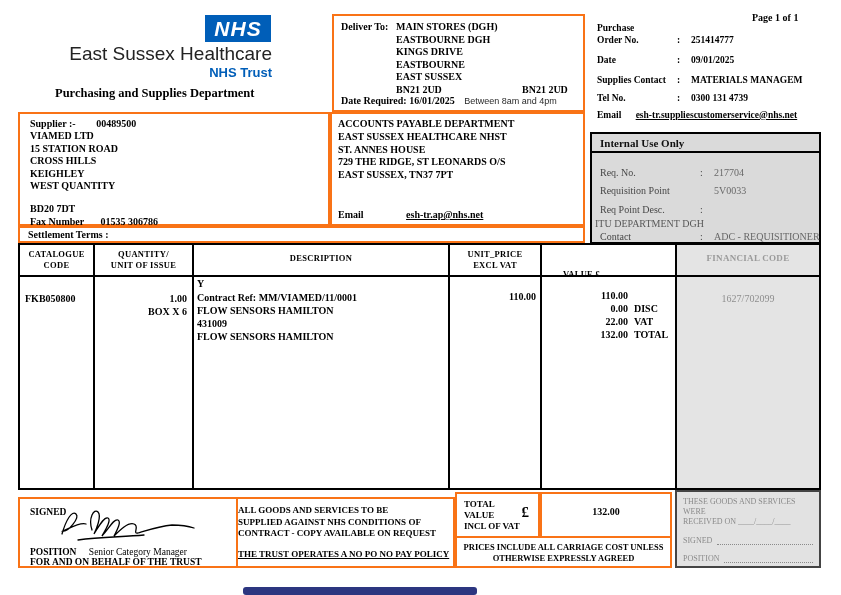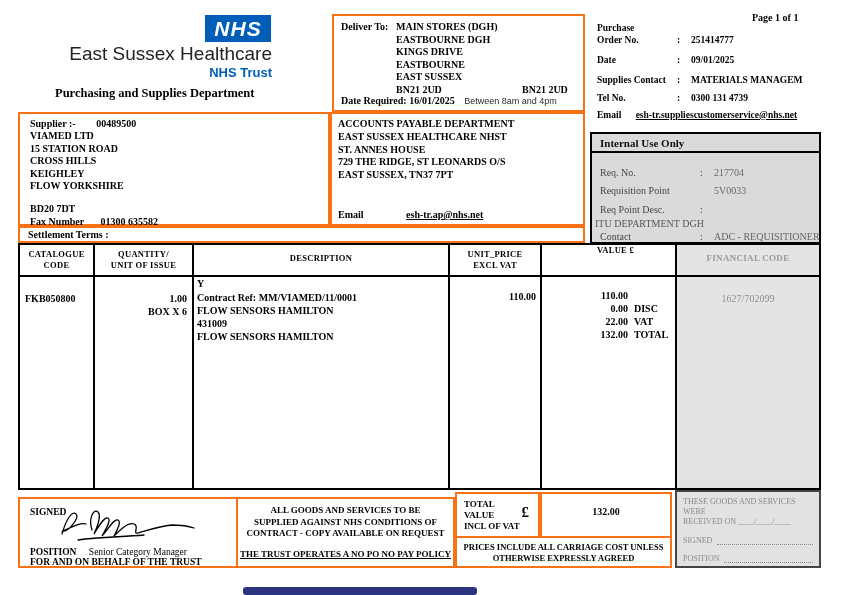--- a/index.html
+++ b/index.html
@@ -85,21 +85,21 @@
 
   
   .signed-box { left: 18px; top: 497px; width: 220px; height: 71px; }
   .f-signed { position: absolute; left: 10px; top: 8px; font-size: 9.5px; font-weight: bold; }
   .sig-svg { position: absolute; left: 32px; top: 1px; }
   .f-posrow { position: absolute; left: 10px; top: 48px; font-size: 9.5px; white-space: nowrap; }
   .f-posrow .lbl { font-weight: bold; }
   .f-posrow .val { margin-left: 10px; }
   .f-behalf { position: absolute; left: 10px; top: 58px; font-size: 9.5px; font-weight: bold; }
 
-  .cond-box { left: 236px; top: 497px; width: 219px; height: 71px; text-align: center;
+  .cond-box { left: 236px; top: 497px; width: 219px; height: 71px; text-align: left;
     font-size: 9px; font-weight: bold; padding-top: 6px; line-height: 11.5px; }
   .policy { margin-top: 9px; text-decoration: underline; }
 
   .total-label-box { left: 455px; top: 492px; width: 85px; height: 46px; font-size: 9px;
     font-weight: bold; line-height: 11px; padding: 5px 0 0 7px; }
   .pound { position: absolute; right: 9px; top: 13px; font-size: 15px; font-weight: bold; }
   .total-value-box { left: 540px; top: 492px; width: 132px; height: 46px; display: flex;
     align-items: flex-start; justify-content: center; padding-top: 12px; font-size: 10px; font-weight: bold; }
   .prices-box { left: 455px; top: 536px; width: 217px; height: 32px; text-align: center;
     font-size: 8.5px; font-weight: bold; line-height: 11px; padding-top: 4px; }
@@ -174,26 +174,26 @@
 
   <div class="box supplier-box">
     <div>
       <span>Supplier :-</span>
       <span class="sp-code">00489500</span>
     </div>
     <div>VIAMED LTD</div>
     <div>15 STATION ROAD</div>
     <div>CROSS HILLS</div>
     <div>KEIGHLEY</div>
-    <div>FLOW YORKSHIRE</div>
+    <div>WEST QUANTITY</div>
     <div class="sp-gap"></div>
     <div>BD20 7DT</div>
     <div class="sp-fax">
       <span>Fax Number</span>
-      <span class="val">01300 635582</span>
+      <span class="val">01535 306786</span>
     </div>
   </div>
 
   <div class="box invoice-box">
     <div>ACCOUNTS PAYABLE DEPARTMENT</div>
     <div>EAST SUSSEX HEALTHCARE NHST</div>
     <div>ST. ANNES HOUSE</div>
     <div>729 THE RIDGE, ST LEONARDS O/S</div>
     <div>EAST SUSSEX, TN37 7PT</div>
     <div class="inv-email">
@@ -247,21 +247,21 @@
       <div>QUANTITY/</div>
       <div>UNIT OF ISSUE</div>
     </div>
     <div class="th" style="left:174px;width:254px;padding-top:8px">
       <div>DESCRIPTION</div>
     </div>
     <div class="th" style="left:430px;width:90px">
       <div>UNIT_PRICE</div>
       <div>EXCL VAT</div>
     </div>
-    <div class="th" style="left:534px;width:123px;padding-top:0">
+    <div class="th" style="left:500px;width:123px;padding-top:24px">
       <div>VALUE £</div>
     </div>
     <div class="th th-fin" style="left:657px;width:142px;padding-top:8px;font-size:9px">
       <div>FINANCIAL CODE</div>
     </div>
 
     <div class="td" style="left:5px;top:48px">FKB050800</div>
     <div class="td" style="left:75px;top:48px;width:92px;text-align:right">1.00</div>
     <div class="td" style="left:75px;top:61px;width:92px;text-align:right">BOX X 6</div>
 

